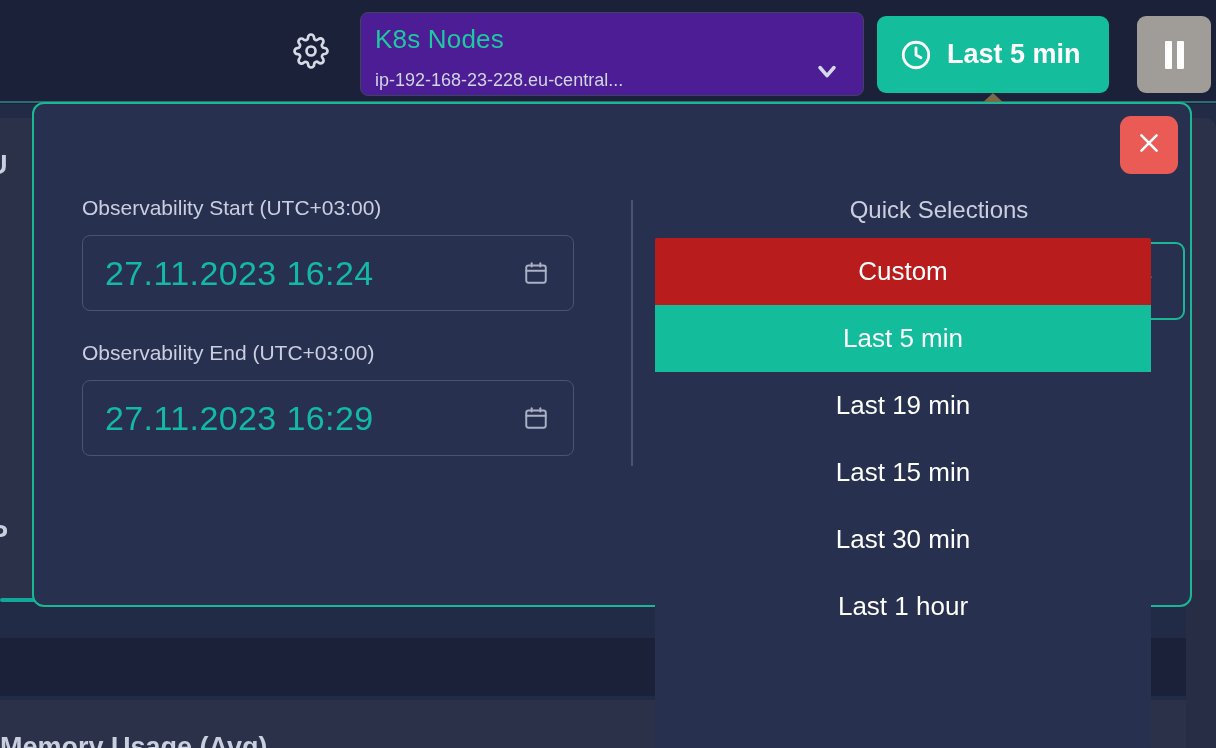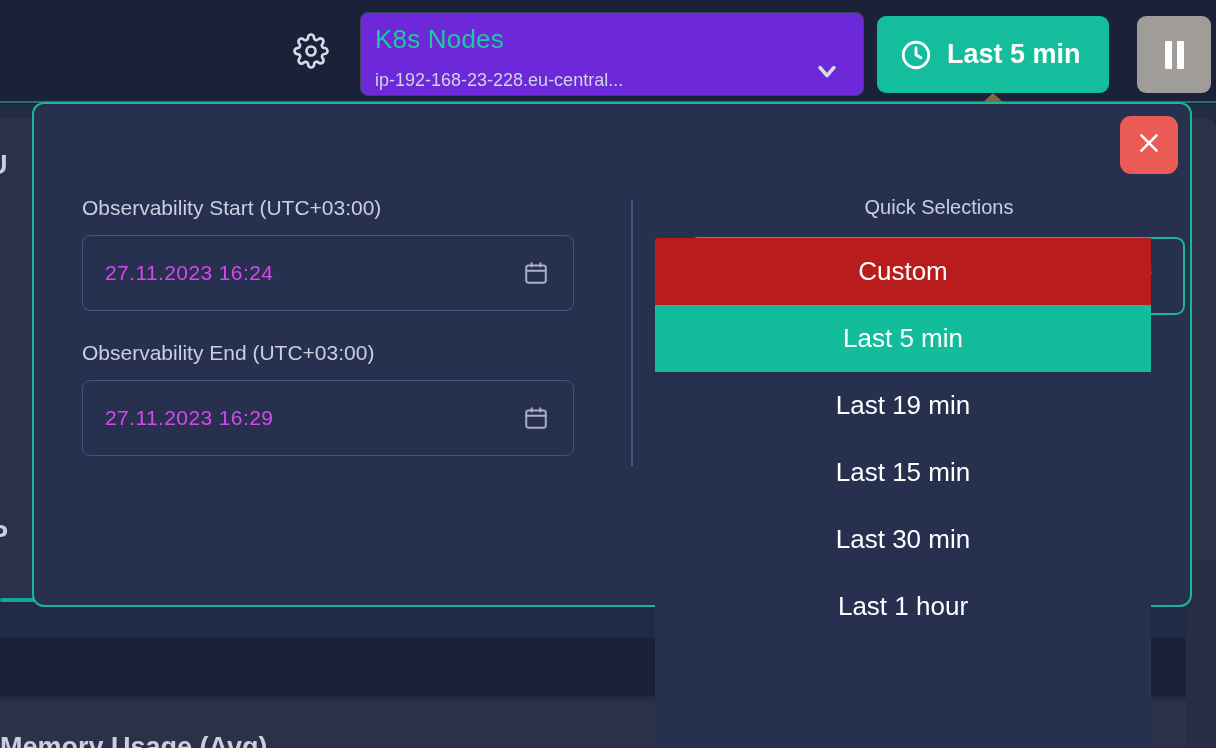--- a/index.html
+++ b/index.html
@@ -19,21 +19,21 @@
   .bg-topbar-underline {
     position: absolute; left: 0; top: 101px; width: 1216px; height: 2px;
     background: #2b6b71;
   }
   .gear-icon {
     position: absolute; left: 293px; top: 33px; width: 36px; height: 36px;
     color: #d6dae6;
   }
   .node-select {
     position: absolute; left: 360px; top: 12px; width: 504px; height: 84px;
-    background: #6d28d9;
+    background: #4c1d95;
     border: 1px solid #3a4560;
     border-radius: 8px;
   }
   .node-select-title {
     position: absolute; left: 14px; top: 11px;
     font-size: 26px; color: #1ec9a0; letter-spacing: .2px;
   }
   .node-select-value {
     position: absolute; left: 14px; top: 57px;
     font-size: 18px; color: #cfd5e4; white-space: nowrap;
@@ -128,30 +128,30 @@
   .field-label {
     font-size: 21px; color: #c9cfdf; margin-bottom: 15px; display: block;
   }
   .date-input {
     position: relative;
     width: 492px; height: 76px;
     border: 1px solid #4a5374; border-radius: 8px;
     background: transparent;
     display: flex; align-items: center; padding: 0 22px;
   }
-  .date-input .value { font-size: 21px; color: #d946ef; letter-spacing: .4px; }
+  .date-input .value { font-size: 34px; color: #14b8a6; letter-spacing: .4px; }
   .cal-icon {
     position: absolute; right: 24px; top: 50%; transform: translateY(-50%);
     width: 26px; height: 26px; color: #aab1c6;
   }
   .field-gap { height: 30px; }
 
   .right-col { position: absolute; left: 655px; top: 92px; width: 500px; }
   .quick-title {
-    font-size: 20px; color: #c9cfdf; text-align: center; display: block;
+    font-size: 24px; color: #c9cfdf; text-align: center; display: block;
     margin-bottom: 18px;
   }
   .quick-trigger {
     position: relative;
     width: 496px; height: 78px;
     border: 2px solid #1bb795; border-radius: 9px;
     background: transparent;
     display: flex; align-items: center; padding: 0 26px;
     cursor: pointer;
   }

